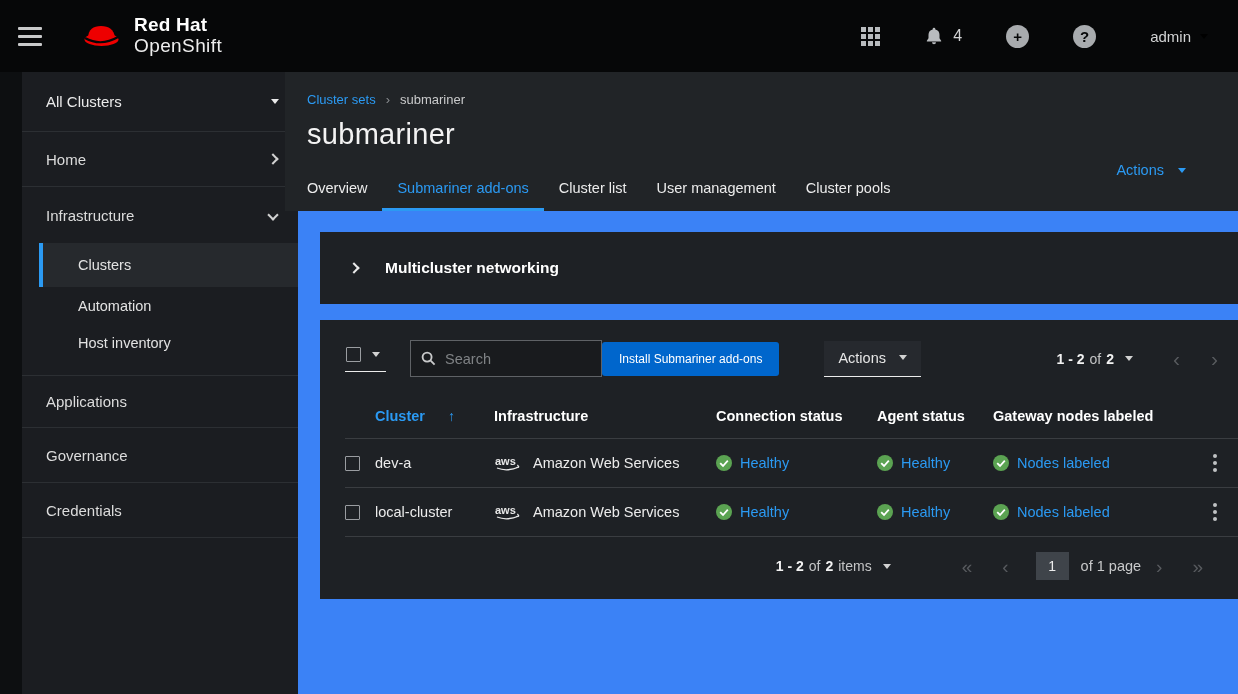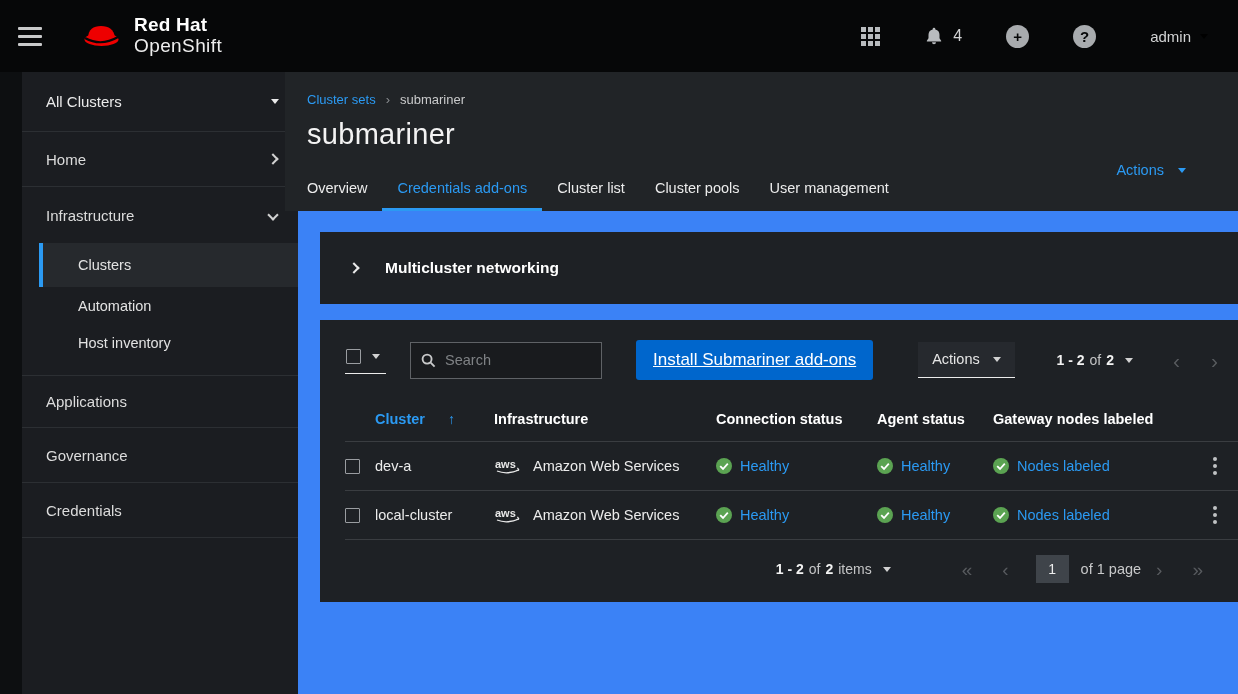--- a/index.html
+++ b/index.html
@@ -74,22 +74,22 @@
   .toolbar { display:flex; align-items:center; padding:20px 25px 16px 25px; }
   .bulk { display:flex; align-items:center; gap:11px; padding:2px 6px 9px 1px;
     border-bottom:1px solid #ececec; cursor:pointer; }
   .checkbox { width:15px; height:15px; border:1.5px solid #9a9da1; background:transparent; border-radius:1px; cursor:pointer; }
   .bulk .caret { color:#d2d2d2; }
   .searchbox { margin-left:24px; width:192px; height:37px; background:#191b1e; border:1px solid #5f6266;
     display:flex; align-items:center; padding:0 10px; gap:9px; }
   .searchbox input { flex:1; background:transparent; border:none; outline:none; color:#e8e8e8; font-size:14.5px;
     font-family:"Liberation Sans", sans-serif; }
   .searchbox input::placeholder { color:#7f8285; }
-  .btn-primary { margin-left:34px; background:#0066cc; border:none; color:#fff; font-size:17px;
-    padding:10px 17px; border-radius:3px; cursor:pointer; font-family:"Liberation Sans", sans-serif;text-decoration:underline; }
+  .btn-primary { background:#0066cc; border:none; color:#fff; font-size:12px;
+    padding:10px 17px; border-radius:3px; cursor:pointer; font-family:"Liberation Sans", sans-serif; }
   .actions-dd { margin-left:45px; background:#26292e; border-bottom:1px solid #ececec;
     display:flex; align-items:center; gap:13px; padding:9px 14px 10px; color:#e6e6e6; font-size:14.5px; cursor:pointer; }
   .actions-dd .caret { color:#d2d2d2; }
   .pag-top { margin-left:auto; display:flex; align-items:center; }
   .pag-text { font-size:14px; color:#c4c5c6; display:flex; gap:5px; align-items:baseline; cursor:pointer; }
   .pag-text b { color:#f2f2f2; }
   .pag-text .caret { color:#d2d2d2; align-self:center; margin-left:6px; }
   .pg-chev { color:#585b5f; font-size:21px; line-height:1; cursor:default; }
   .pag-top .pg-chev.first { margin-left:40px; } .pag-top .pg-chev + .pg-chev { margin-left:31px; }
 
@@ -215,24 +215,24 @@
     <span class="bc-sep">›</span>
     <span class="bc-current">submariner</span>
   </div>
   <h1 class="page-title">submariner</h1>
   <div class="head-actions">
     <span>Actions</span>
     <span class="caret"></span>
   </div>
   <div class="tabs">
     <div class="tab">Overview</div>
-    <div class="tab active">Credentials add-ons</div>
+    <div class="tab active">Submariner add-ons</div>
     <div class="tab">Cluster list</div>
+    <div class="tab">User management</div>
     <div class="tab">Cluster pools</div>
-    <div class="tab">User management</div>
   </div>
 </section>
 
 <main class="content">
 
   <div class="card net-card">
     <span class="chev"></span>
     <span class="net-title">Multicluster networking</span>
   </div>
 

